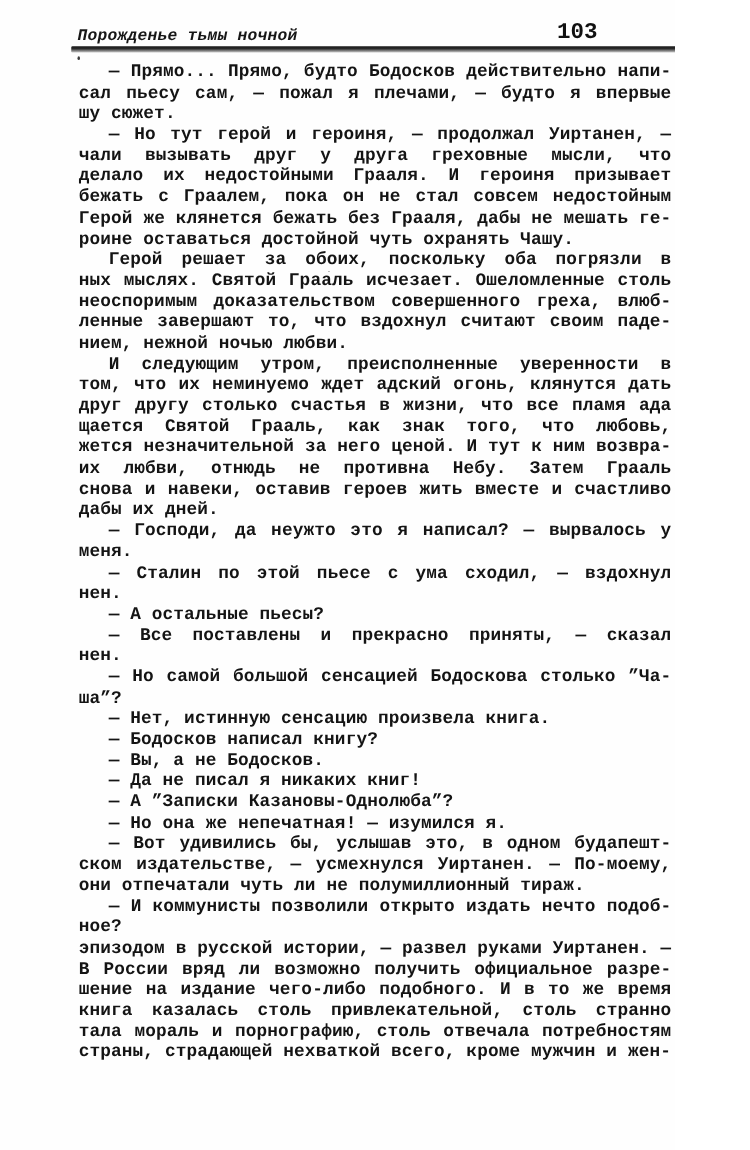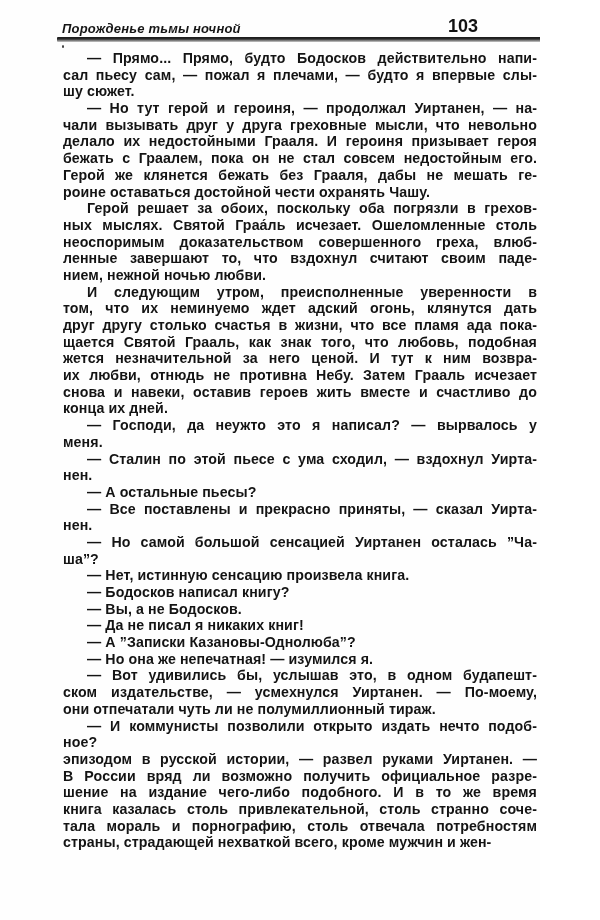--- a/index.html
+++ b/index.html
@@ -5,21 +5,21 @@
   html, body {
     margin: 0;
     padding: 0;
     background: #ffffff;
   }
   .page {
     position: relative;
     width: 540px;
     height: 920px;
     background: #fefefe;
-    font-family: Liberation Sans, sans-serif;
+    font-family: Liberation Mono, monospace;
     color: #121212;
     overflow: hidden;
   }
   .running-title {
     position: absolute;
     left: 62px;
     top: 21px;
     font-size: 13px;
     font-weight: bold;
     font-style: italic;
@@ -88,42 +88,42 @@
   <div class="ink-dot"></div>
   <div class="page-body">
       <div class="line i">— Прямо... Прямо, будто Бодосков действительно напи-</div>
       <div class="line">сал пьесу сам, — пожал я плечами, — будто я впервые слы-</div>
       <div class="line e">шу сюжет.</div>
       <div class="line i">— Но тут герой и героиня, — продолжал Уиртанен, — на-</div>
       <div class="line">чали вызывать друг у друга греховные мысли, что невольно</div>
       <div class="line">делало их недостойными Грааля. И героиня призывает героя</div>
       <div class="line">бежать с Граалем, пока он не стал совсем недостойным его.</div>
       <div class="line">Герой же клянется бежать без Грааля, дабы не мешать ге-</div>
-      <div class="line e">роине оставаться достойной чести охранять Чашу.</div>
+      <div class="line e">роине оставаться достойной чуть охранять Чашу.</div>
       <div class="line i">Герой решает за обоих, поскольку оба погрязли в грехов-</div>
       <div class="line">ных мыслях. Святой Граа́ль исчезает. Ошеломленные столь</div>
       <div class="line">неоспоримым доказательством совершенного греха, влюб-</div>
       <div class="line">ленные завершают то, что вздохнул считают своим паде-</div>
       <div class="line e">нием, нежной ночью любви.</div>
       <div class="line i">И следующим утром, преисполненные уверенности в</div>
       <div class="line">том, что их неминуемо ждет адский огонь, клянутся дать</div>
       <div class="line">друг другу столько счастья в жизни, что все пламя ада пока-</div>
       <div class="line">щается Святой Грааль, как знак того, что любовь, подобная</div>
       <div class="line">жется незначительной за него ценой. И тут к ним возвра-</div>
       <div class="line">их любви, отнюдь не противна Небу. Затем Грааль исчезает</div>
       <div class="line">снова и навеки, оставив героев жить вместе и счастливо до</div>
-      <div class="line e">конца их дней.</div>
+      <div class="line e">дабы их дней.</div>
       <div class="line i">— Господи, да неужто это я написал? — вырвалось у</div>
       <div class="line e">меня.</div>
       <div class="line i">— Сталин по этой пьесе с ума сходил, — вздохнул Уирта-</div>
       <div class="line e">нен.</div>
       <div class="line i e">— А остальные пьесы?</div>
       <div class="line i">— Все поставлены и прекрасно приняты, — сказал Уирта-</div>
       <div class="line e">нен.</div>
-      <div class="line i">— Но самой большой сенсацией Уиртанен осталась ”Ча-</div>
+      <div class="line i">— Но самой большой сенсацией Бодоскова столько ”Ча-</div>
       <div class="line e">ша”?</div>
       <div class="line i e">— Нет, истинную сенсацию произвела книга.</div>
       <div class="line i e">— Бодосков написал книгу?</div>
       <div class="line i e">— Вы, а не Бодосков.</div>
       <div class="line i e">— Да не писал я никаких книг!</div>
       <div class="line i e">— А ”Записки Казановы-Однолюба”?</div>
       <div class="line i e">— Но она же непечатная! — изумился я.</div>
       <div class="line i">— Вот удивились бы, услышав это, в одном будапешт-</div>
       <div class="line">ском издательстве, — усмехнулся Уиртанен. — По-моему,</div>
       <div class="line e">они отпечатали чуть ли не полумиллионный тираж.</div>

